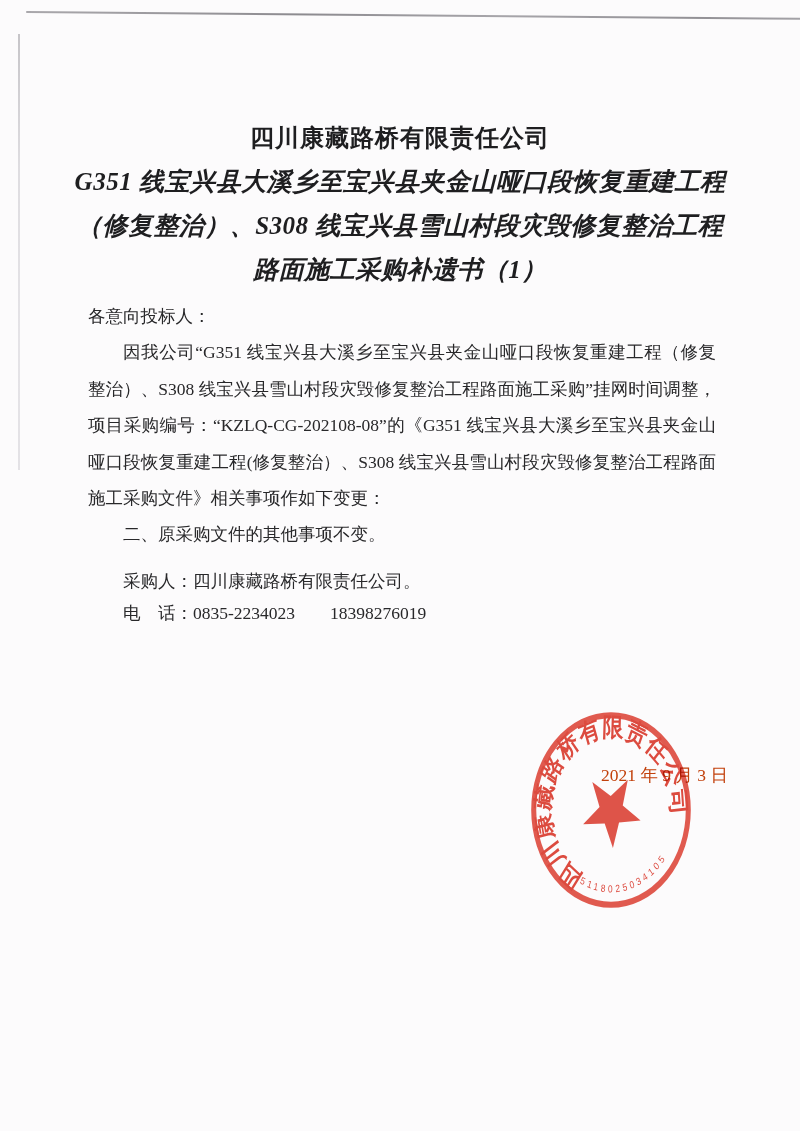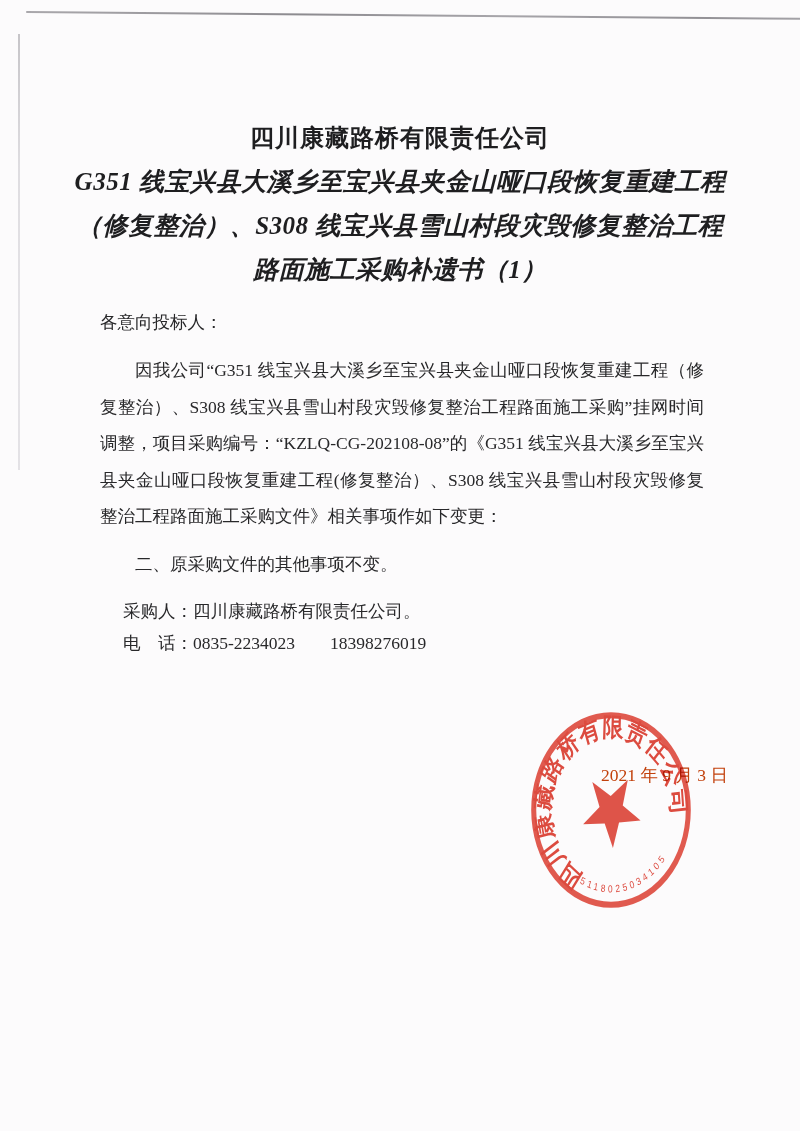--- a/index.html
+++ b/index.html
@@ -36,24 +36,24 @@
   .title-line-1{font-size:24px;letter-spacing:1px;}
   .title-line{font-size:25px;letter-spacing:0.5px;font-style:italic;}
 
   .content{
     margin:6px 84px 0 88px;
     font-size:17.5px;
     line-height:36.4px;
     text-align:justify;
     color:#28282a;
   }
-  .content p{margin:12px;}
+  .content p{margin:0;}
   .para{text-indent:2em;}
 
-  .info-block{line-height:32.6px;margin-top:2px;}
+  .info-block{line-height:32.6px;margin-top:12px;}
   .info-row{padding-left:2em;}
   .info-label{white-space:pre;}
   .info-value{white-space:pre;}
 
   .doc-date{
     position:absolute;left:601px;top:763px;
     font-size:17.5px;color:#c2410c;
     white-space:nowrap;
   }
 

